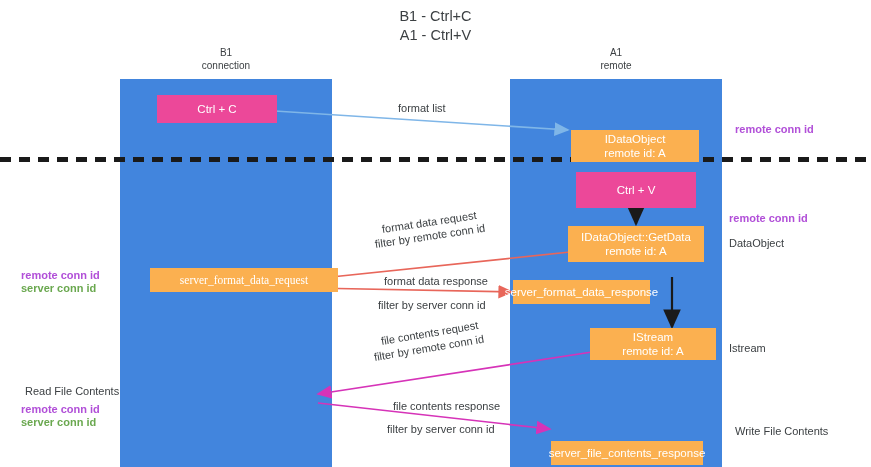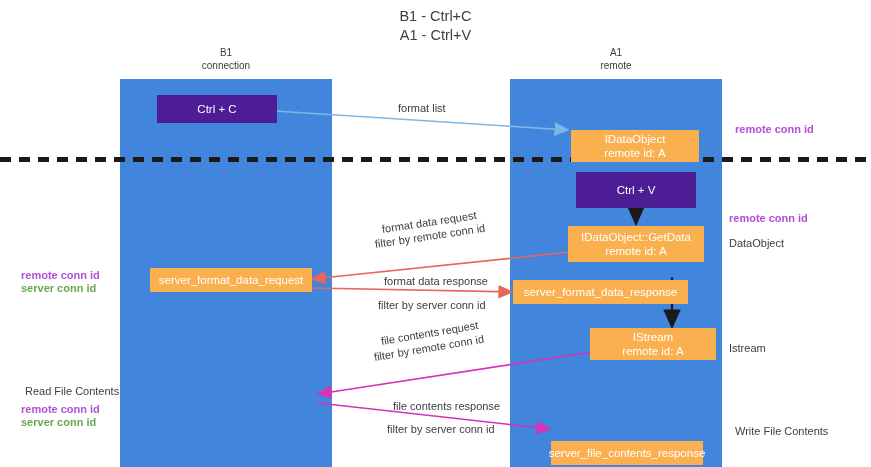--- a/index.html
+++ b/index.html
@@ -47,21 +47,21 @@
     display:flex;
     flex-direction:column;
     align-items:center;
     justify-content:center;
     text-align:center;
     color:#ffffff;
     font-size:11.5px;
     line-height:14px;
     padding:2px 4px;
   }
-  .box.green{ background:#4c1d95; }
+  .box.green{ background:#ec4899; }
   .box.orange{ background:#fbb050; }
   .box .l2{ display:block; }
 
   
   .lbl{
     position:absolute;
     font-size:11px;
     line-height:14px;
     color:#3c4043;
     white-space:nowrap;
@@ -149,25 +149,25 @@
 
   <div class="box green" style="left:576px;top:172px;width:120px;height:36px;">
     <span>Ctrl + V</span>
   </div>
 
   <div class="box orange" style="left:568px;top:226px;width:136px;height:36px;">
     <span>IDataObject::GetData</span>
     <span class="l2">remote id: A</span>
   </div>
 
-  <div class="box orange" style="left:150px;top:268px;width:162px;height:24px;">
+  <div class="box orange" style="left:150px;top:268px;width:188px;height:24px;font-family:Liberation Serif, serif;">
     <span>server_format_data_request</span>
   </div>
 
-  <div class="box orange" style="left:513px;top:280px;width:175px;height:24px;">
+  <div class="box orange" style="left:513px;top:280px;width:137px;height:24px;">
     <span>server_format_data_response</span>
   </div>
 
   <div class="box orange" style="left:590px;top:328px;width:126px;height:32px;">
     <span>IStream</span>
     <span class="l2">remote id: A</span>
   </div>
 
 
   <div class="box orange" style="left:551px;top:441px;width:152px;height:24px;align-items:center;">

